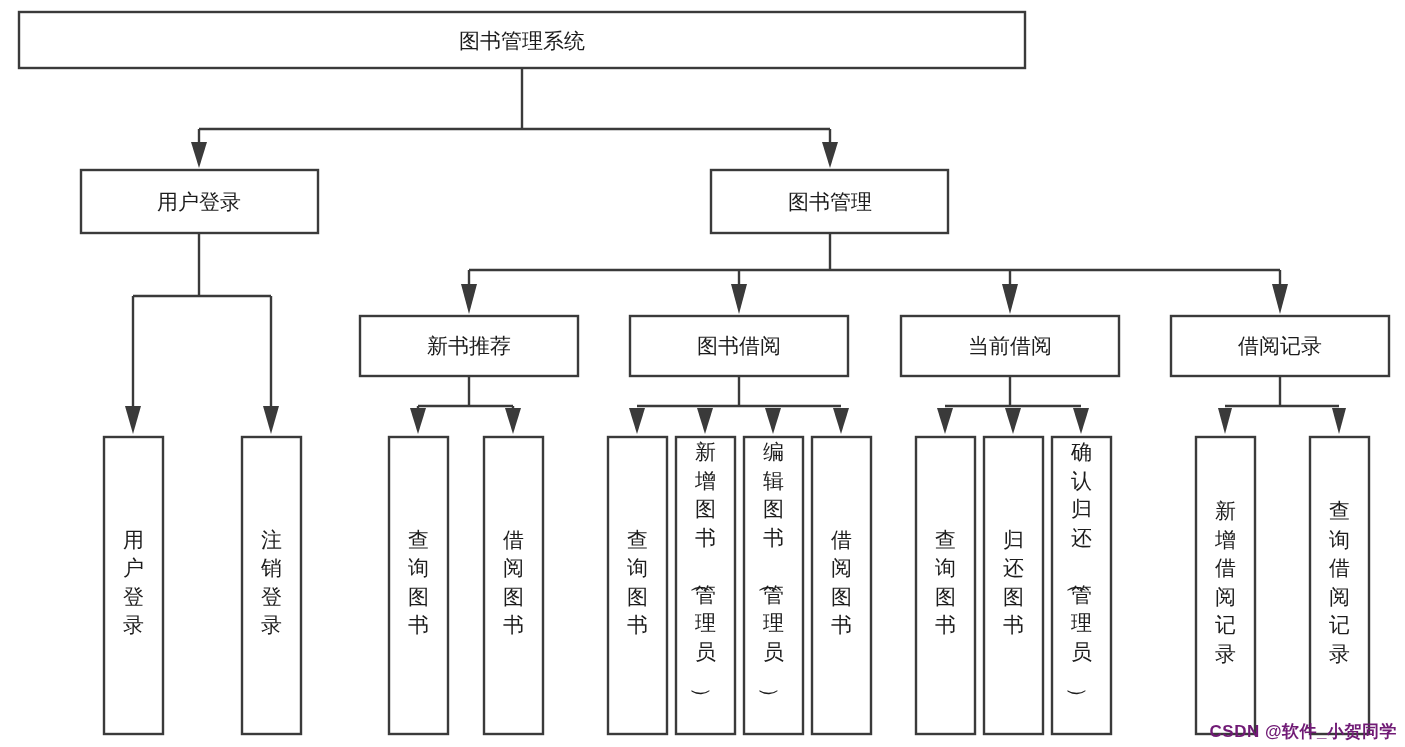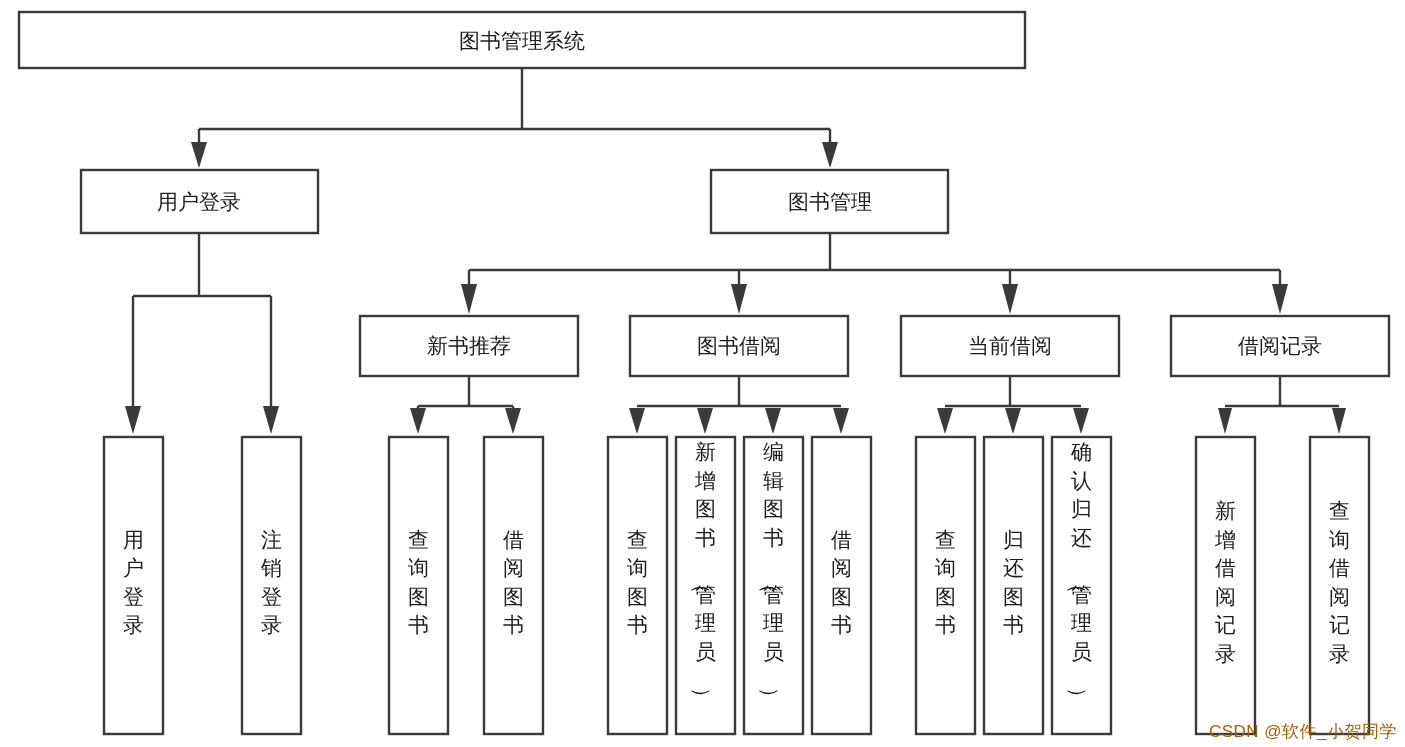--- a/index.html
+++ b/index.html
@@ -54,24 +54,25 @@
     font-family: "Liberation Sans", "DejaVu Sans", sans-serif;
     font-size: 21px;
     text-anchor: middle;
   }
   .watermark-text {
     position: absolute;
     right: 8px;
     bottom: 4px;
     font-family: "Liberation Sans", "DejaVu Sans", sans-serif;
     font-size: 17px;
-    color: #a16207;
+    color: #701a75;
     white-space: nowrap;
     letter-spacing: 0.5px;
     pointer-events: none;
+    font-weight: bold;
   }
 </style>
 </head>
 <body>
 
 <div id="diagram-root">
 
   <svg id="diagram-svg" viewBox="0 0 1405 747" xmlns="http://www.w3.org/2000/svg">
 
     <defs>

